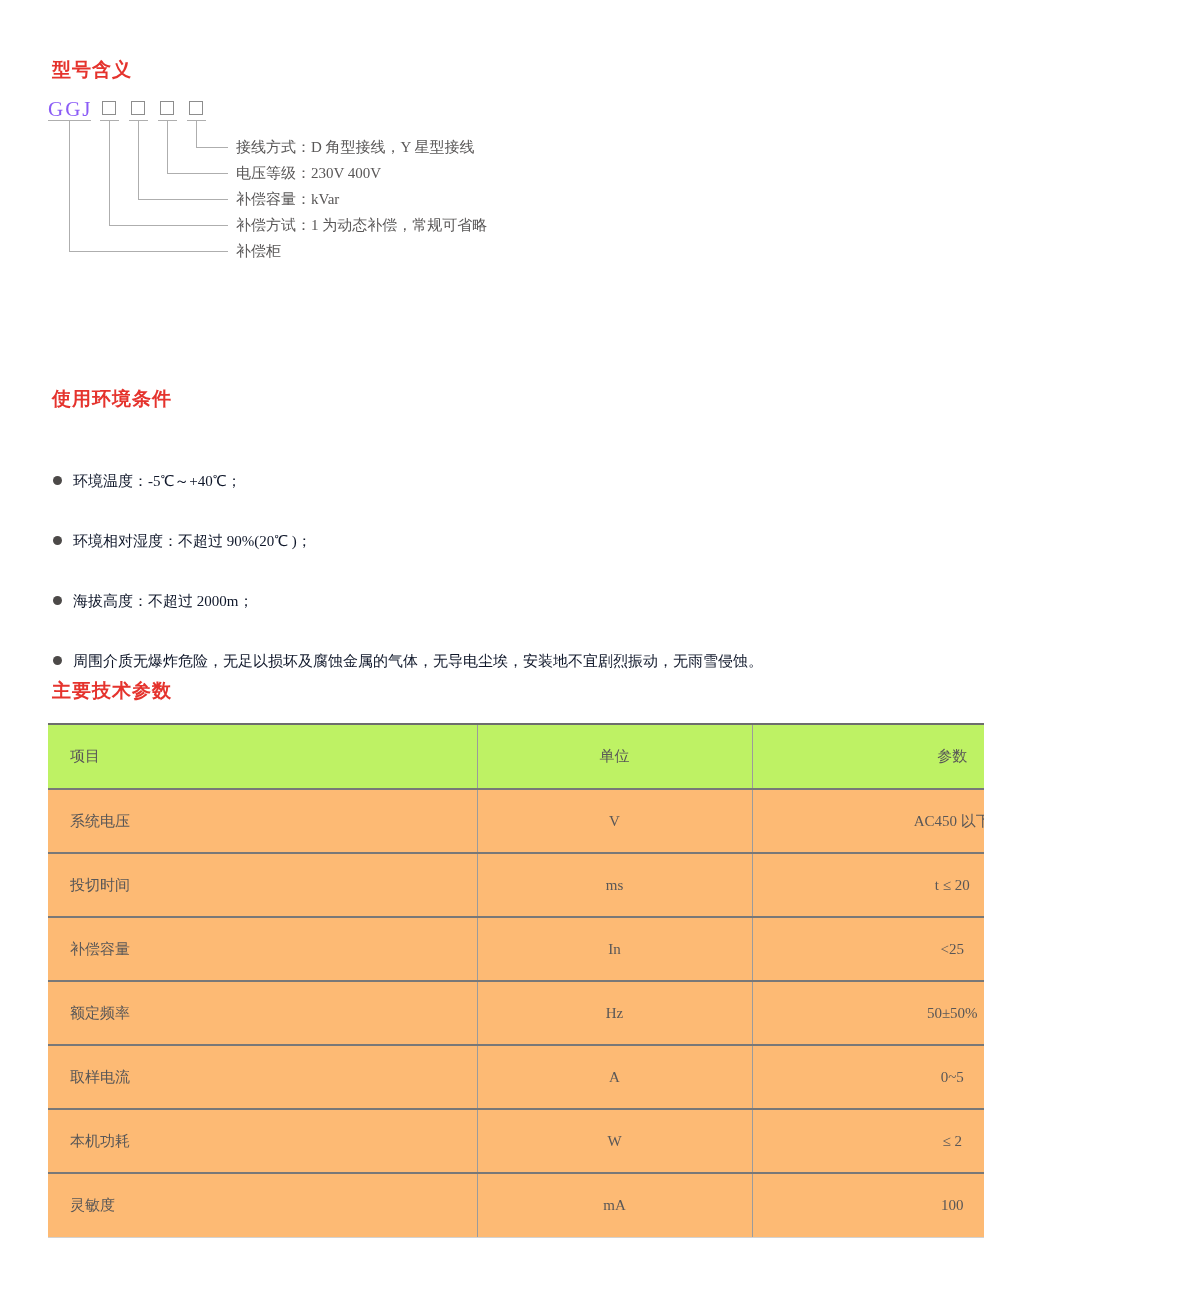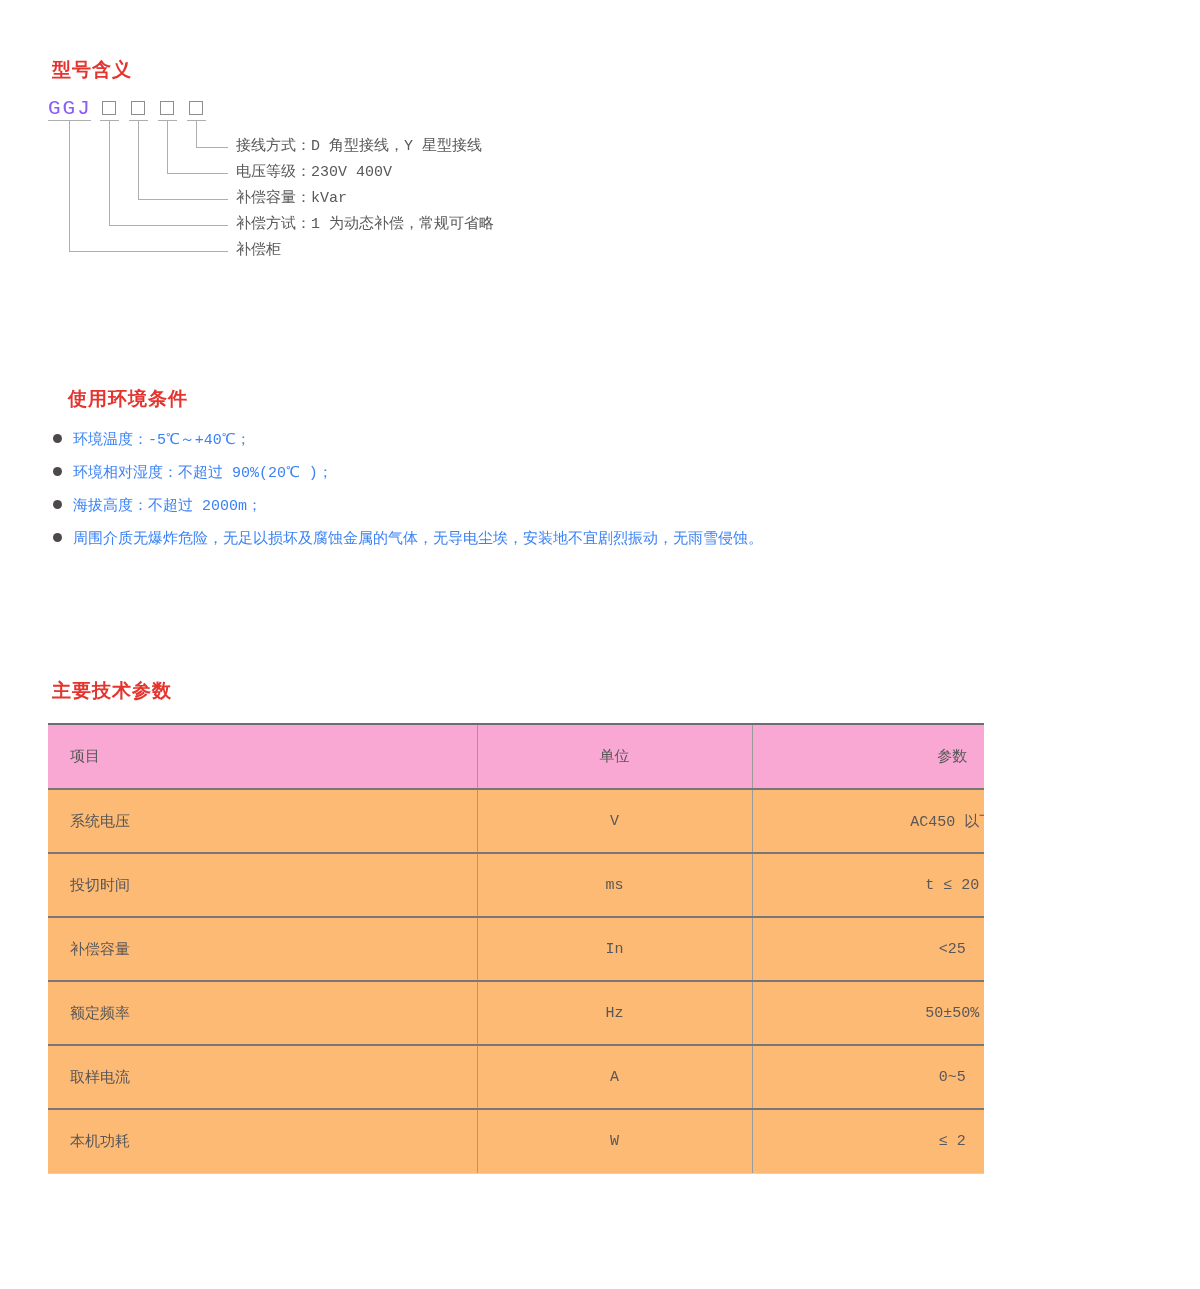--- a/index.html
+++ b/index.html
@@ -2,21 +2,21 @@
 <html><head>
 <meta charset="utf-8">
 <style>
   * { margin: 0; padding: 0; box-sizing: border-box; }
   html, body { background: #ffffff; }
   .page {
     position: relative;
     width: 984px;
     height: 1289px;
     background: #ffffff;
-    font-family: Liberation Mono, monospace;
+    font-family: Liberation Serif, serif;
     color: #595757;
     overflow: hidden;
   }
   .sec-title {
     position: absolute;
     left: 52px;
     font-size: 19px;
     font-weight: bold;
     color: #e5332d;
     letter-spacing: 1px;
@@ -51,21 +51,22 @@
   .env-list {
     position: absolute;
     left: 53px; top: 431px;
     list-style: none;
   }
   .env-item {
     font-size: 15px;
     line-height: 20px;
     margin-bottom: 13px;
     white-space: nowrap;
-    color: #3b82f6;
+    color: #0f172a;
+    margin-top: 40px;
   }
   .bullet-dot {
     display: inline-block;
     width: 9px; height: 9px;
     border-radius: 50%;
     background: #4c4948;
     margin-right: 11px;
     vertical-align: 1px;
   }
   
@@ -76,21 +77,21 @@
     border-collapse: collapse;
     table-layout: fixed;
   }
   .params-table th, .params-table td {
     font-size: 15px;
     font-weight: normal;
     color: #595757;
     text-align: center;
     border-bottom: 2px solid #787878;
   }
-  .params-table thead tr { height: 65px; background: #f9a8d4; }
+  .params-table thead tr { height: 65px; background: #bef264; }
   .params-table thead th { border-top: 2px solid #6d6d6d; }
   .params-table tbody tr { height: 64px; background: #fdba74; }
   .params-table th:first-child, .params-table td:first-child {
     text-align: left;
     padding-left: 22px;
   }
   .params-table th:nth-child(2), .params-table td:nth-child(2),
   .params-table th:nth-child(3), .params-table td:nth-child(3) {
     border-left: 1px solid #9b9b9b;
   }
@@ -129,21 +130,21 @@
     <div class="dline h" style="left:109px;top:225px; width:119px;"></div>
     <div class="dline h" style="left:69px; top:251px; width:159px;"></div>
 
     <div class="diagram-label" style="top:138px;">接线方式：D 角型接线，Y 星型接线</div>
     <div class="diagram-label" style="top:164px;">电压等级：230V 400V</div>
     <div class="diagram-label" style="top:190px;">补偿容量：kVar</div>
     <div class="diagram-label" style="top:216px;">补偿方试：1 为动态补偿，常规可省略</div>
     <div class="diagram-label" style="top:242px;">补偿柜</div>
   </div>
 
-  <div class="sec-title" style="top:386px;margin-left:16px;">使用环境条件</div>
+  <div class="sec-title" style="top:386px;">使用环境条件</div>
 
   <ul class="env-list">
     <li class="env-item"><span class="bullet-dot"></span><span>环境温度：-5℃～+40℃；</span></li>
     <li class="env-item"><span class="bullet-dot"></span><span>环境相对湿度：不超过 90%(20℃ )；</span></li>
     <li class="env-item"><span class="bullet-dot"></span><span>海拔高度：不超过 2000m；</span></li>
     <li class="env-item"><span class="bullet-dot"></span><span>周围介质无爆炸危险，无足以损坏及腐蚀金属的气体，无导电尘埃，安装地不宜剧烈振动，无雨雪侵蚀。</span></li>
   </ul>
 
   <div class="sec-title" style="top:678px;">主要技术参数</div>
 
@@ -184,16 +185,21 @@
       <tr>
         <td>取样电流</td>
         <td>A</td>
         <td>0~5</td>
       </tr>
       <tr>
         <td>本机功耗</td>
         <td>W</td>
         <td>≤ 2</td>
       </tr>
+      <tr>
+        <td>灵敏度</td>
+        <td>mA</td>
+        <td>100</td>
+      </tr>
     </tbody>
   </table>
 
 </div>
 
 </body></html>

